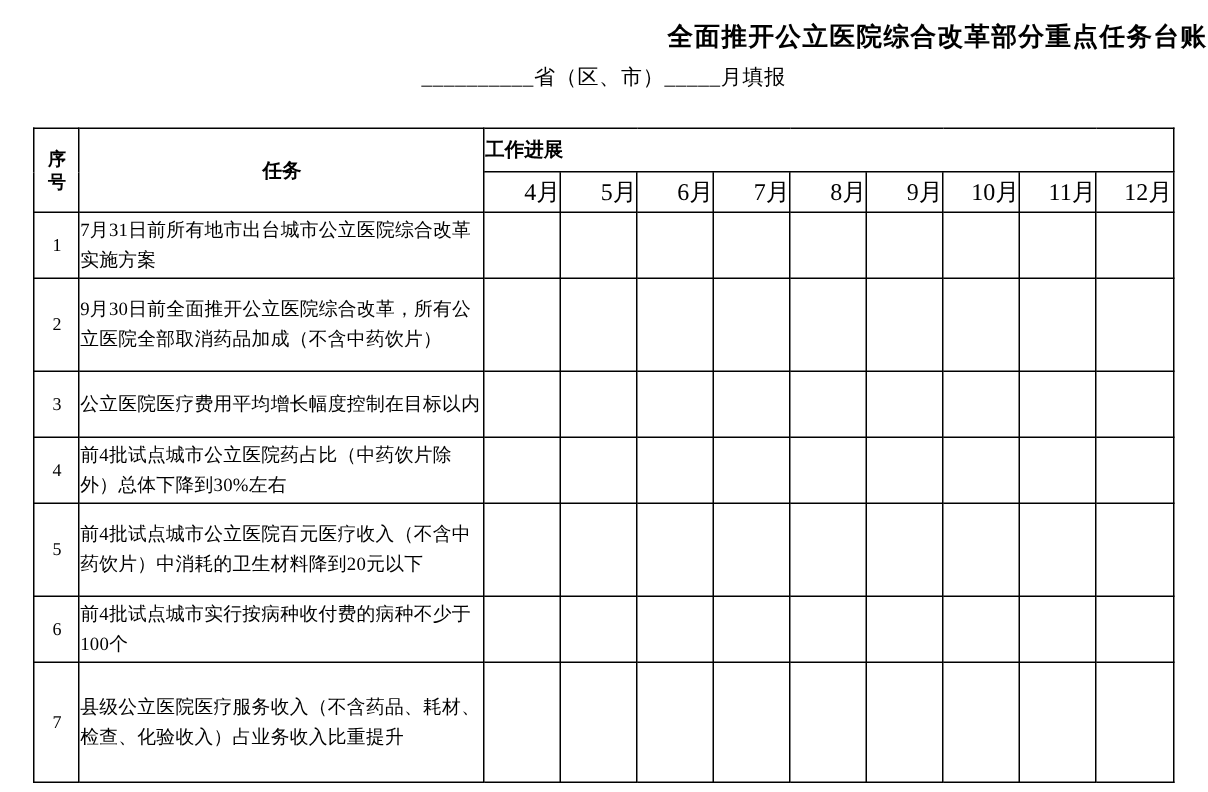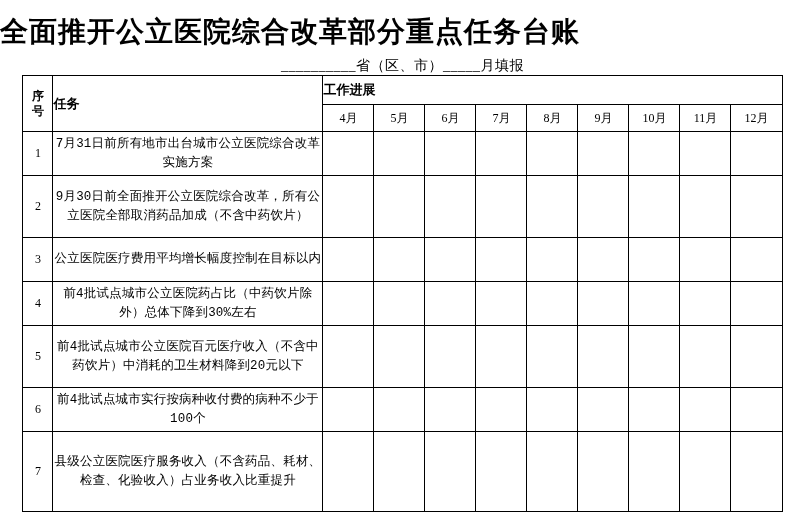--- a/index.html
+++ b/index.html
@@ -15,33 +15,33 @@
     overflow: hidden;
   }
   .page {
     position: relative;
     width: 805px;
     height: 528px;
     box-sizing: border-box;
     padding: 0;
   }
   .doc-title {
-    text-align: left;
+    text-align: right;
     font-family: "Liberation Serif", serif;
     font-weight: bold;
-    font-size: 28px;
+    font-size: 17px;
     letter-spacing: 1px;
     margin: 14px 0 0 0;
     line-height: 1.3;
   }
   .doc-subtitle {
     text-align: center;
     font-family: "Liberation Serif", serif;
     font-size: 14px;
-    margin: 7px 0 0 0;
+    margin: 7px 0 24px 0;
     letter-spacing: 0.5px;
   }
   table.ledger {
     border-collapse: collapse;
     table-layout: fixed;
     margin: 0 auto;
     width: 760px;
     font-family: "Liberation Serif", serif;
   }
   table.ledger th, table.ledger td {
@@ -54,46 +54,45 @@
     font-size: 12px;
     font-weight: bold;
     text-align: center;
     line-height: 1.25;
     padding: 2px 0;
   }
   .th-task {
     width: 270px;
     font-size: 13px;
     font-weight: bold;
-    text-align: left;
+    text-align: center;
   }
   .th-progress {
     font-size: 13px;
     font-weight: bold;
     text-align: left;
     height: 28px;
   }
   .th-month {
-    font-size: 12px;
+    font-size: 16px;
     font-weight: normal;
-    text-align: center;
+    text-align: right;
     height: 26px;
   }
   .cell-seq {
     text-align: center;
     font-size: 12px;
     width: 30px;
   }
   .cell-task {
     font-size: 12.5px;
-    text-align: center;
+    text-align: left;
     padding: 4px 4px 4px 6px;
     line-height: 1.55;
     letter-spacing: 0.2px;
-    font-family: Liberation Mono, monospace;
   }
   .cell-month {
     text-align: center;
   }
   .r-h2 { height: 44px; }
   .r-h3 { height: 62px; }
   .r-h4 { height: 80px; }
   .seq-stack {
     writing-mode: horizontal-tb;
   }

